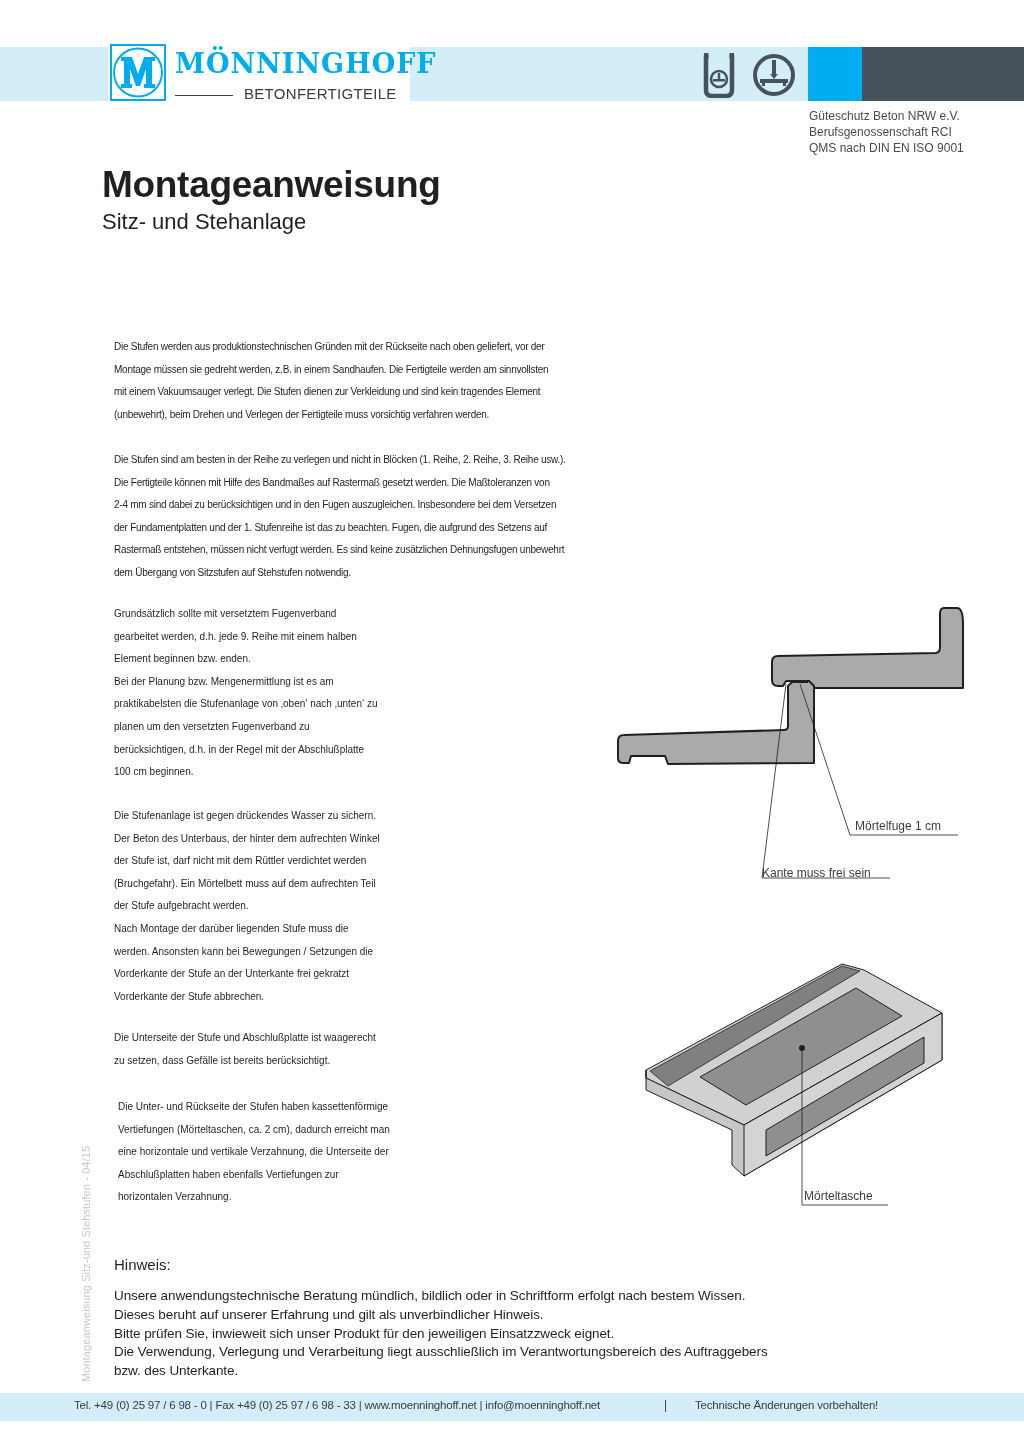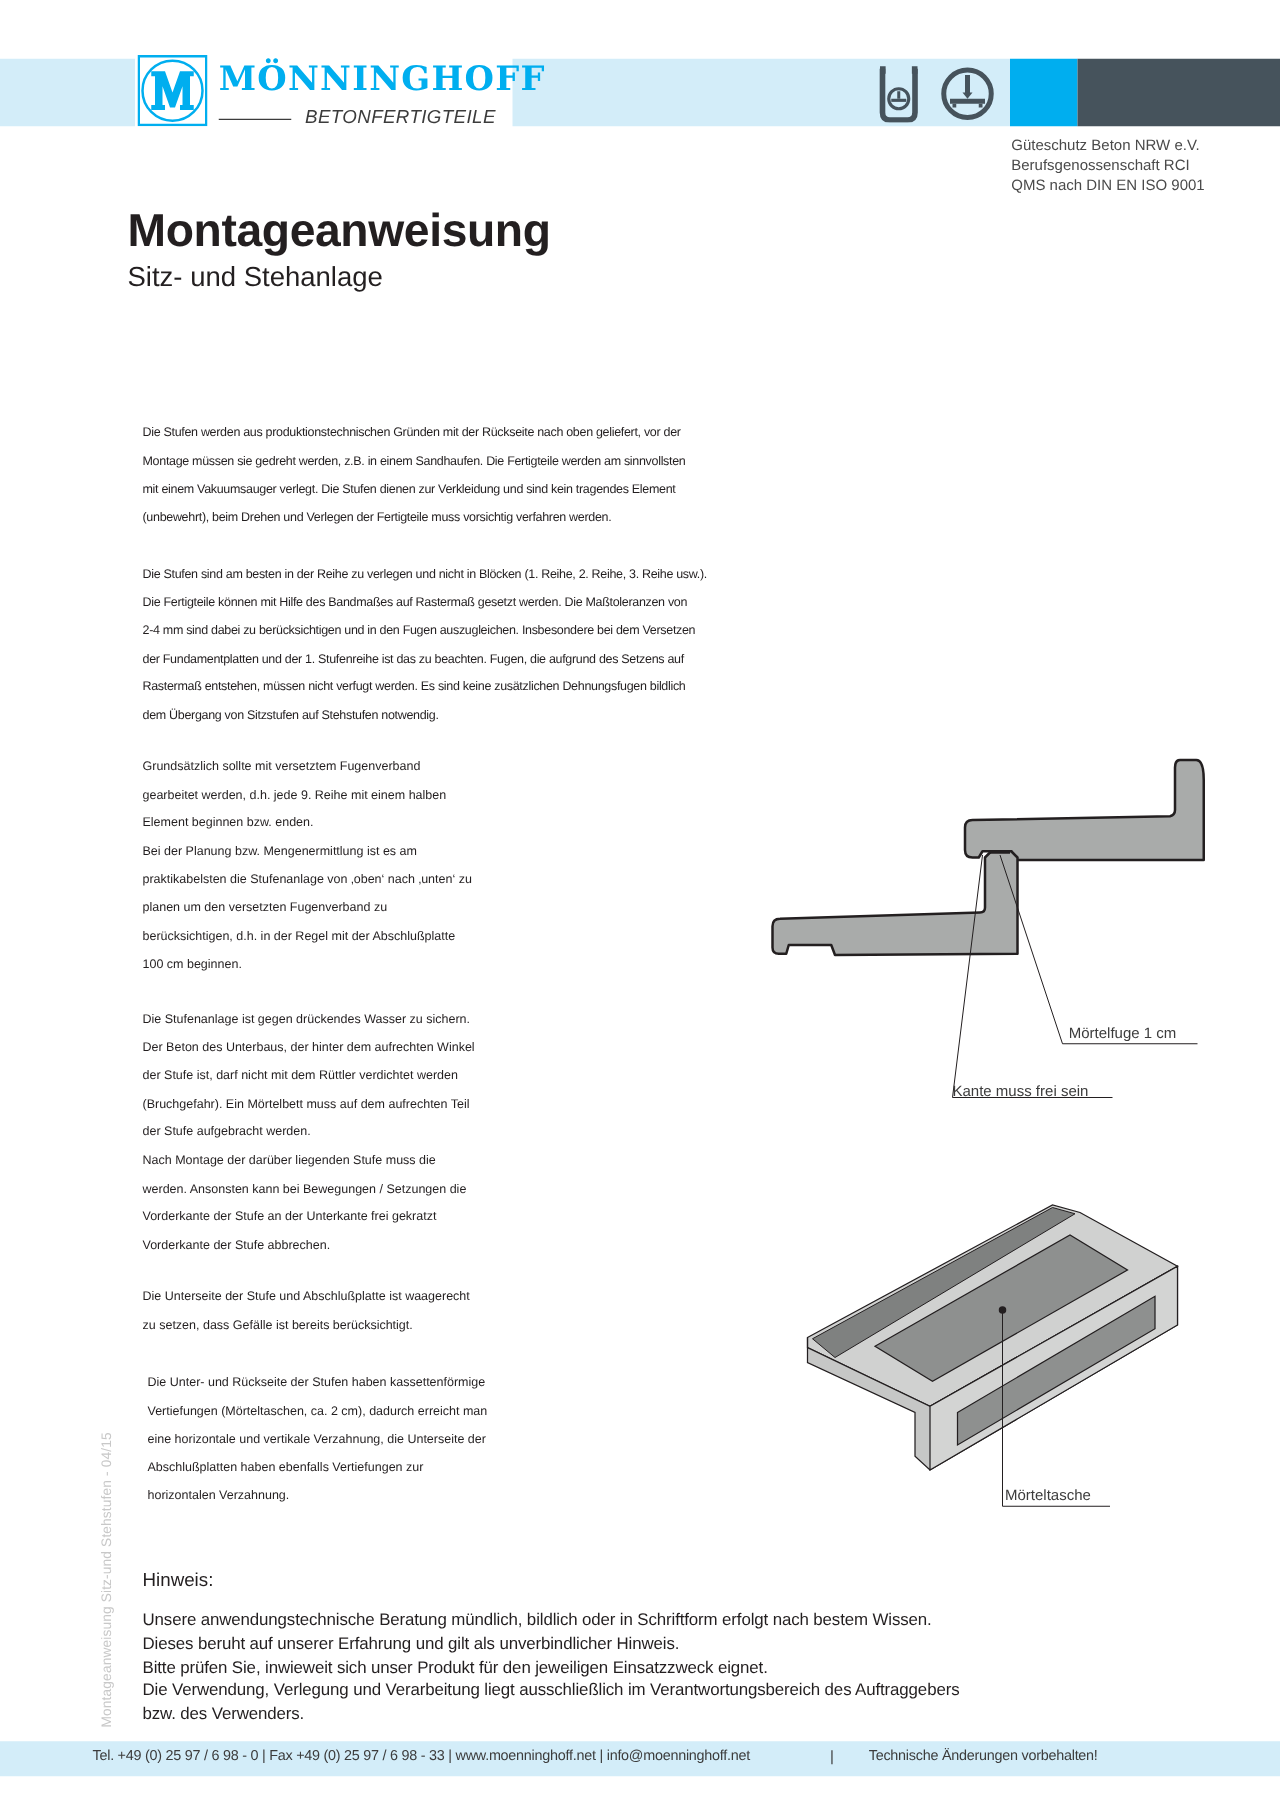--- a/index.html
+++ b/index.html
@@ -21,21 +21,21 @@
   .logo-mark {
     left: 110px; top: 44px; width: 56px; height: 57px;
   }
   .logo-name {
     left: 175px; top: 49px;
     font-family: "DejaVu Serif", serif; font-weight: bold;
     font-size: 27px; color: #00aeef; letter-spacing: 1px; line-height: 30px;
   }
   .logo-line { left: 175px; top: 95px; width: 58px; height: 1px; background: #3c3c3c; }
   .logo-sub {
-    left: 244px; top: 86px; font-size: 15px; font-style: italic; color: #3c3c3c;
+    left: 244px; top: 86px; font-size: 15px; color: #3c3c3c;
     line-height: 16px; letter-spacing: 0.3px;
   }
   .cert-icons { left: 700px; top: 52px; width: 100px; height: 46px; }
 
   .cert-text {
     left: 809px; top: 108px; font-size: 12px; line-height: 16px; color: #4a4a4a;
   }
   .cert-text div { white-space: nowrap; }
 
   
@@ -139,21 +139,21 @@
   <div>Montage müssen sie gedreht werden, z.B. in einem Sandhaufen.  Die Fertigteile werden am sinnvollsten</div>
   <div>mit einem Vakuumsauger verlegt. Die Stufen dienen zur Verkleidung und sind kein tragendes Element</div>
   <div>(unbewehrt), beim Drehen und Verlegen der Fertigteile muss vorsichtig verfahren werden.</div>
 </div>
 
 <div class="abs para p2">
   <div>Die Stufen sind am besten in der Reihe zu verlegen und nicht in Blöcken (1. Reihe, 2. Reihe, 3. Reihe usw.).</div>
   <div>Die Fertigteile können mit Hilfe des Bandmaßes auf Rastermaß gesetzt werden. Die Maßtoleranzen von</div>
   <div>2-4 mm sind dabei zu berücksichtigen und in den Fugen auszugleichen. Insbesondere bei dem Versetzen</div>
   <div>der Fundamentplatten und der 1. Stufenreihe ist das zu beachten. Fugen, die aufgrund des Setzens auf</div>
-  <div>Rastermaß entstehen, müssen nicht verfugt werden. Es sind keine zusätzlichen Dehnungsfugen bildlich</div>
+  <div>Rastermaß entstehen, müssen nicht verfugt werden. Es sind keine zusätzlichen Dehnungsfugen unbewehrt</div>
   <div>dem Übergang von Sitzstufen auf Stehstufen notwendig.</div>
 </div>
 
 <div class="abs para p3">
   <div>Grundsätzlich sollte mit versetztem Fugenverband</div>
   <div>gearbeitet werden, d.h. jede 9. Reihe mit einem halben</div>
   <div>Element beginnen bzw. enden.</div>
   <div>Bei der Planung bzw. Mengenermittlung ist es am</div>
   <div>praktikabelsten die Stufenanlage von ‚oben‘ nach ‚unten‘ zu</div>
   <div>planen um den versetzten Fugenverband zu</div>
@@ -221,21 +221,21 @@
   <line x1="182" y1="245" x2="268" y2="245" stroke="#231f20" stroke-width="0.8"></line>
 </svg>
 <div class="abs fig-label" style="left:804px; top:1189px;">Mörteltasche</div>
 
 <div class="abs hinweis-title">Hinweis:</div>
 <div class="abs hinweis">
   <div>Unsere anwendungstechnische Beratung mündlich, bildlich oder in Schriftform erfolgt nach bestem Wissen.</div>
   <div>Dieses beruht auf unserer Erfahrung und gilt als unverbindlicher Hinweis.</div>
   <div>Bitte prüfen Sie, inwieweit sich unser Produkt für den jeweiligen Einsatzzweck eignet.</div>
   <div>Die Verwendung, Verlegung und Verarbeitung liegt ausschließlich im Verantwortungsbereich des Auftraggebers</div>
-  <div>bzw. des Verwenders.</div>
+  <div>bzw. des Unterkante.</div>
 </div>
 
 <div class="abs side-text">Montageanweisung Sitz-und Stehstufen - 04/15</div>
 
 <div class="abs footer-band"></div>
 <div class="abs footer-text">Tel. +49 (0) 25 97 / 6 98 - 0 | Fax +49 (0) 25 97 / 6 98 - 33 | www.moenninghoff.net | info@moenninghoff.net</div>
 <div class="abs footer-sep">|</div>
 <div class="abs footer-note">Technische Änderungen vorbehalten!</div>
 
 </body></html>

